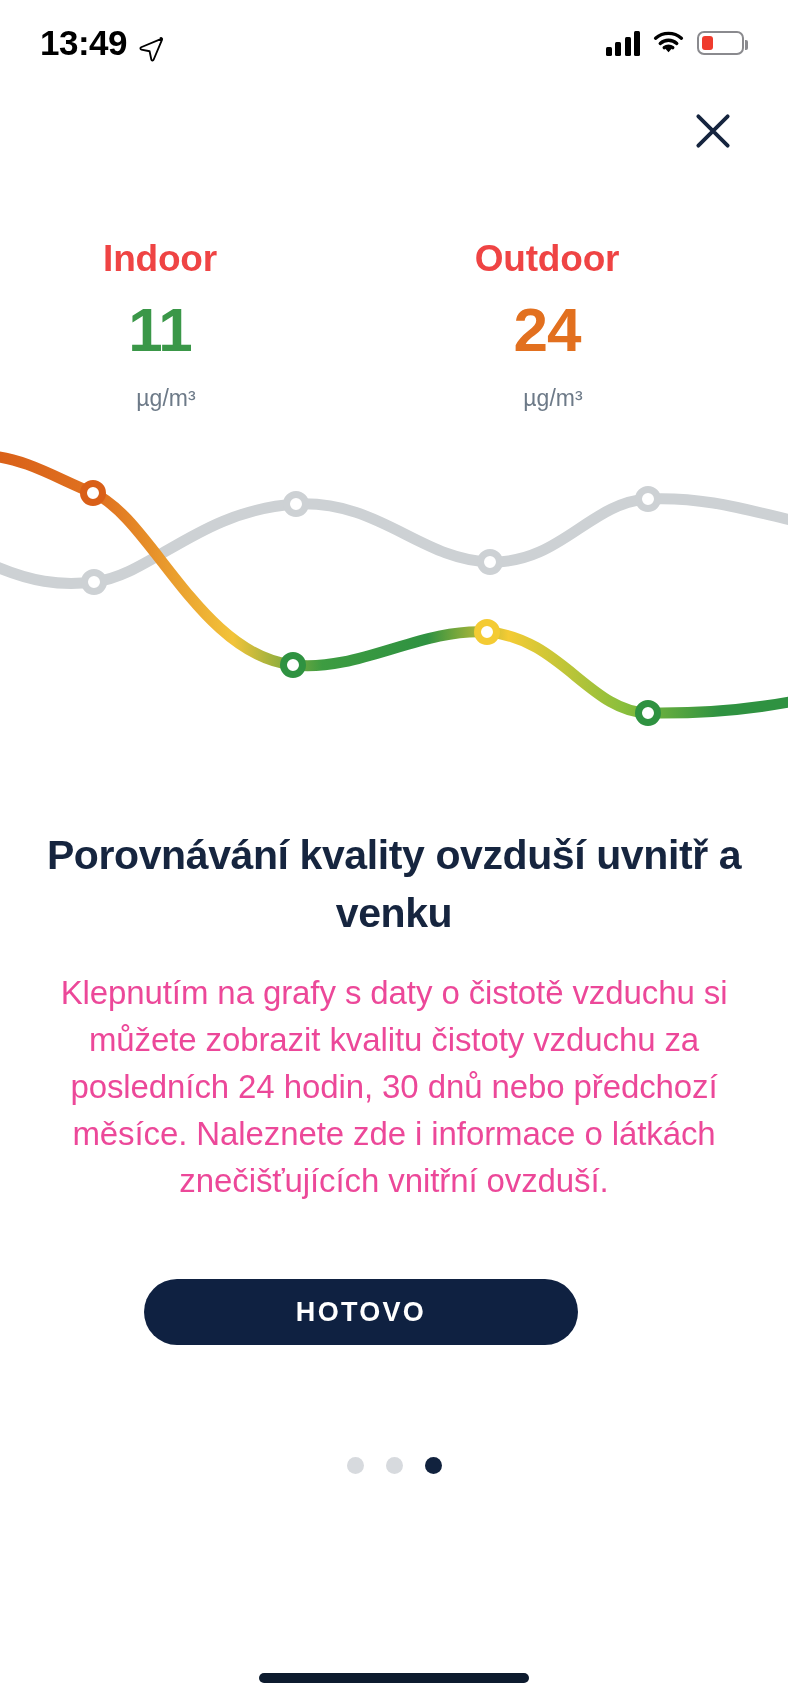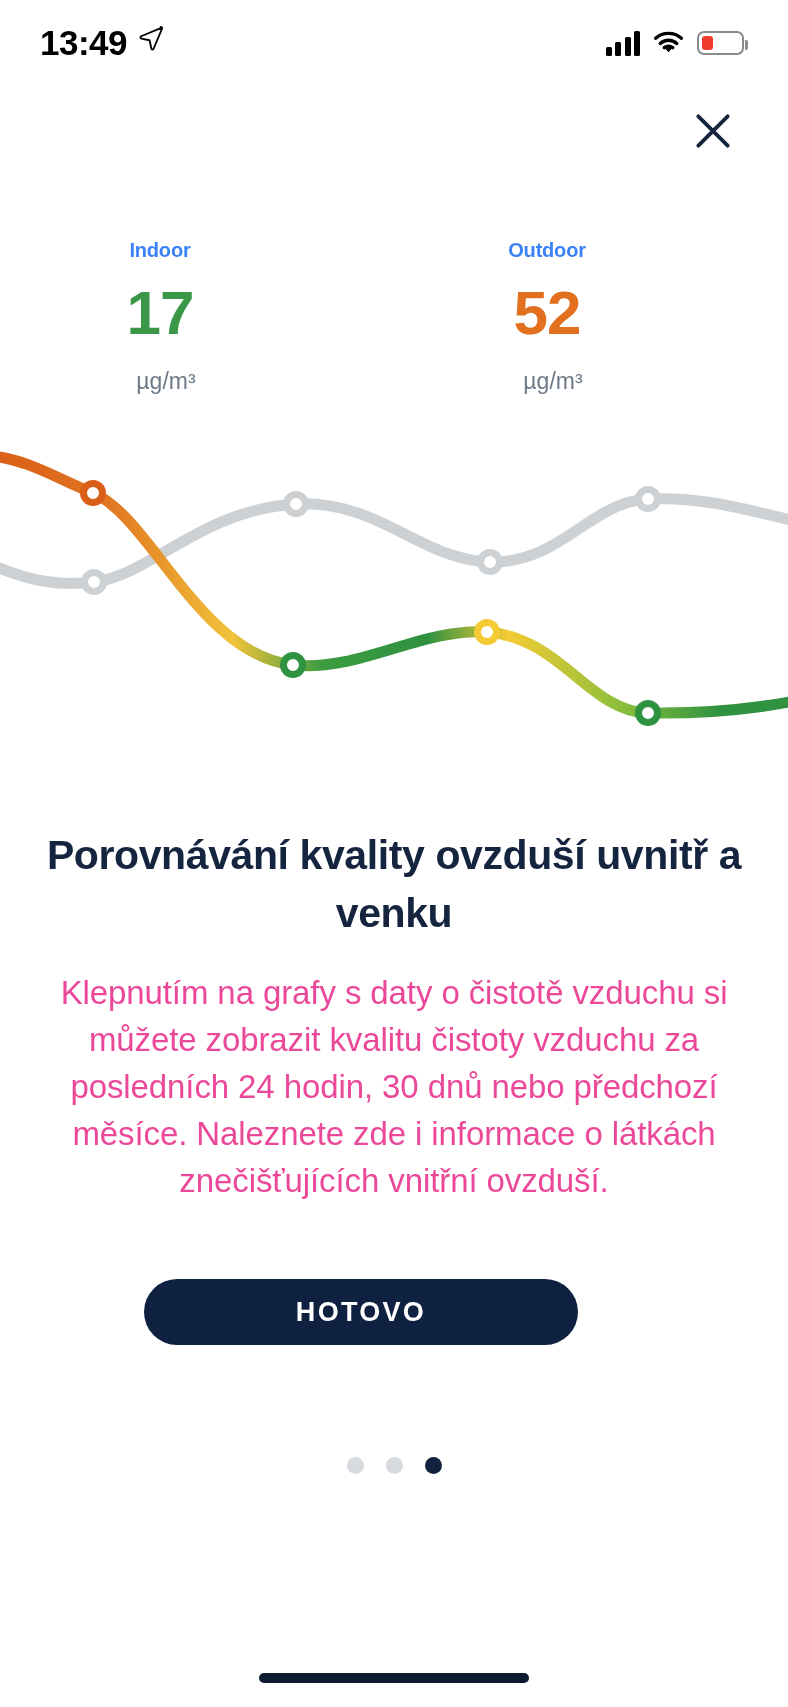--- a/index.html
+++ b/index.html
@@ -17,21 +17,21 @@
   }
 
   
   .statusbar{
     position:absolute; top:0; left:0;
     width:788px; height:86px;
     display:flex; align-items:center;
     justify-content:space-between;
     padding:0 44px 0 40px;
   }
-  .sb-left{ display:flex; align-items:flex-start; gap:11px; }
+  .sb-left{ display:flex; align-items:flex-end; gap:11px; }
   .sb-time{
     font-size:35px; font-weight:600; color:#000;
     letter-spacing:-0.5px; line-height:1;
     padding-bottom:2px;
   }
   .loc-arrow{ width:26px; height:26px; display:block; }
   .sb-right{ display:flex; align-items:center; gap:13px; }
   .signal{ display:flex; align-items:flex-end; gap:3.5px; height:25px; }
   .signal i{ display:block; width:6px; background:#000; border-radius:1.5px; }
   .signal i:nth-child(1){ height:9px; }
@@ -68,21 +68,21 @@
     position:absolute; top:240px; left:0; width:788px;
     display:flex;
   }
   .reading{
     flex:0 0 auto;
     text-align:center;
   }
   .reading.indoor{ width:394px; padding-right:74px; }
   .reading.outdoor{ width:394px; padding-right:88px; }
   .r-label{
-    font-size:20px; font-weight:700; color:#3b82f6;
+    font-size:37px; font-weight:700; color:#ef4444;
     letter-spacing:-0.2px; line-height:1;
   }
   .r-value{
     font-size:62px; font-weight:700; line-height:1;
     margin-top:22px; letter-spacing:-1px;
   }
   .r-unit{
     font-size:23px; font-weight:400; color:#6d7a88;
     margin-top:26px; line-height:1;margin-left:12px;
   }
@@ -173,26 +173,26 @@
 
   <div class="close-btn">
     <svg viewBox="0 0 24 24">
       <path d="M4 4 L20 20 M20 4 L4 20" stroke="#16253f" stroke-width="2.1" stroke-linecap="round"></path>
     </svg>
   </div>
 
   <div class="readings">
     <div class="reading indoor">
       <div class="r-label">Indoor</div>
-      <div class="r-value" style="color:#3a9748">17</div>
+      <div class="r-value" style="color:#3a9748">11</div>
       <div class="r-unit">µg/m³</div>
     </div>
     <div class="reading outdoor">
       <div class="r-label">Outdoor</div>
-      <div class="r-value" style="color:#e2701f">52</div>
+      <div class="r-value" style="color:#e2701f">24</div>
       <div class="r-unit">µg/m³</div>
     </div>
   </div>
 
   <div class="chart-wrap">
     <svg viewBox="0 0 788 330" preserveAspectRatio="none">
       <defs>
         <linearGradient id="aqGrad" x1="0" y1="0" x2="1" y2="0">
           <stop offset="0%" stop-color="#d95f18"></stop>
           <stop offset="14%" stop-color="#e07320"></stop>

